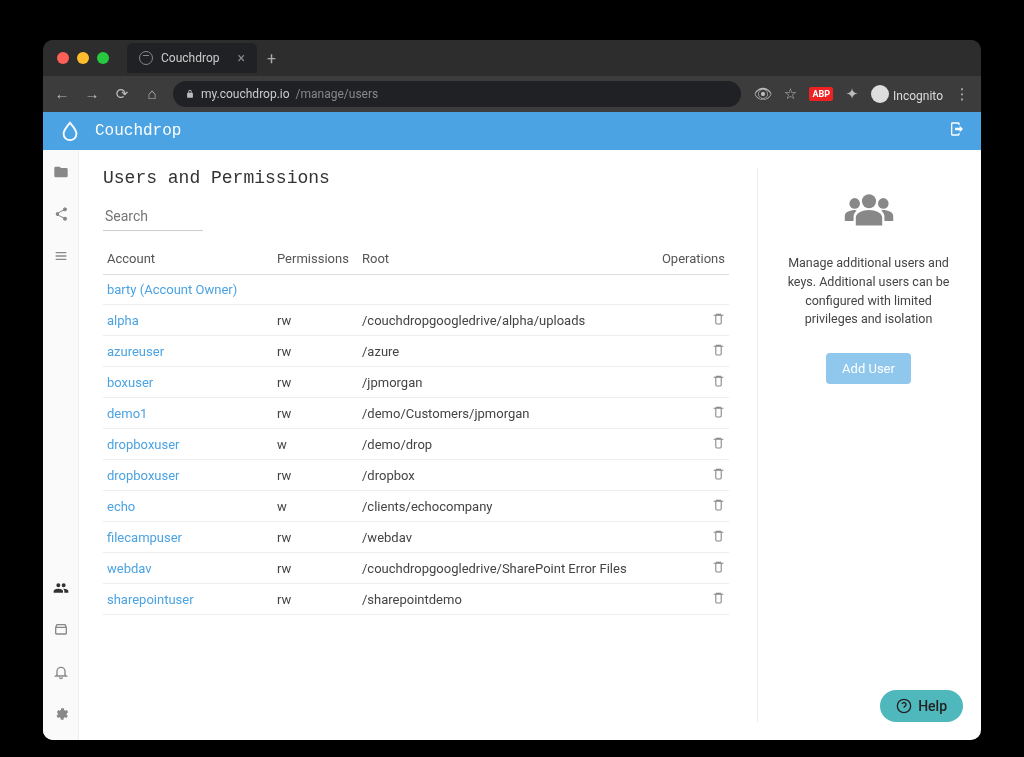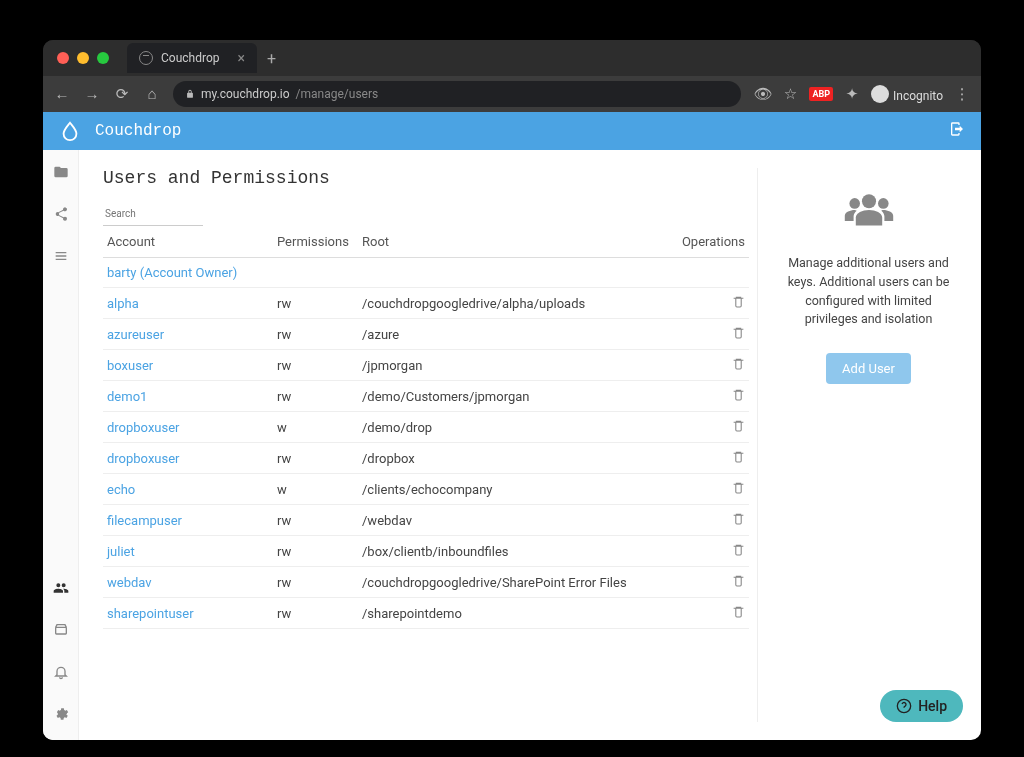--- a/index.html
+++ b/index.html
@@ -26,24 +26,24 @@
 .app{position:absolute;top:72px;left:0;right:0;bottom:0;background:#fff;display:flex;flex-direction:column;}
 .bluebar{height:38px;background:#4ba3e3;display:flex;align-items:center;padding:0 16px;color:#fff;gap:14px;}
 .drop-logo{width:22px;height:22px;}
 .brand{font-family:"Courier New",monospace;font-size:16px;}
 .logout{margin-left:auto;font-size:15px;}
 .body{flex:1;display:flex;}
 .rail{width:36px;background:#fafafa;border-right:1px solid #eee;display:flex;flex-direction:column;align-items:center;padding-top:14px;gap:22px;color:#888;}
 .rail-bottom{margin-top:auto;display:flex;flex-direction:column;align-items:center;gap:22px;padding-bottom:14px;}
 .rail svg{width:16px;height:16px;}
 .rail .active{color:#333;}
-.main{flex:1;padding:18px 24px;display:flex;gap:8px;}
+.main{flex:1;padding:18px 24px;display:flex;gap:28px;}
 .left{flex:1;}
 h1{font-family:"Courier New",monospace;font-weight:normal;font-size:18px;color:#333;margin-bottom:14px;}
-.search{border:none;border-bottom:1px solid #ccc;padding:6px 2px;font-size:10px;color:#888;width:100px;outline:none;}
+.search{border:none;border-bottom:1px solid #ccc;padding:6px 2px;font-size:14px;color:#888;width:100px;outline:none;margin-bottom:12px;}
 table{width:100%;border-collapse:collapse;font-size:13px;}
 th{text-align:left;font-weight:normal;color:#555;padding:8px 4px;border-bottom:1px solid #ddd;}
 th:last-child{text-align:right;margin-top:32px;}
 td{padding:7px 4px;border-bottom:1px solid #eee;color:#444;}
 td:last-child{text-align:right;}
 .ulink{color:#4ba3e3;text-decoration:none;}
 .trash{color:#888;cursor:pointer;}
 .right{width:200px;border-left:1px solid #eee;padding:10px 0 10px 22px;text-align:center;}
 .right .users-ico{color:#888;margin:10px auto 18px;}
 .right p{font-size:12.5px;color:#444;line-height:1.5;margin-bottom:24px;}
@@ -209,28 +209,20 @@
                 </tr>
                 <tr>
                   <td><a href="#" class="ulink">filecampuser</a></td>
                   <td>rw</td>
                   <td>/webdav</td>
                   <td><span class="trash"><svg width="13" height="13" viewBox="0 0 24 24" fill="none" stroke="currentColor" stroke-width="2">
                         <path d="M3 6h18M8 6V4h8v2m-9 0v14a2 2 0 0 0 2 2h6a2 2 0 0 0 2-2V6"></path>
                       </svg></span></td>
                 </tr>
                 <tr>
-                  <td><a href="#" class="ulink">juliet</a></td>
-                  <td>rw</td>
-                  <td>/box/clientb/inboundfiles</td>
-                  <td><span class="trash"><svg width="13" height="13" viewBox="0 0 24 24" fill="none" stroke="currentColor" stroke-width="2">
-                        <path d="M3 6h18M8 6V4h8v2m-9 0v14a2 2 0 0 0 2 2h6a2 2 0 0 0 2-2V6"></path>
-                      </svg></span></td>
-                </tr>
-                <tr>
                   <td><a href="#" class="ulink">webdav</a></td>
                   <td>rw</td>
                   <td>/couchdropgoogledrive/SharePoint Error Files</td>
                   <td><span class="trash"><svg width="13" height="13" viewBox="0 0 24 24" fill="none" stroke="currentColor" stroke-width="2">
                         <path d="M3 6h18M8 6V4h8v2m-9 0v14a2 2 0 0 0 2 2h6a2 2 0 0 0 2-2V6"></path>
                       </svg></span></td>
                 </tr>
                 <tr>
                   <td><a href="#" class="ulink">sharepointuser</a></td>
                   <td>rw</td>

